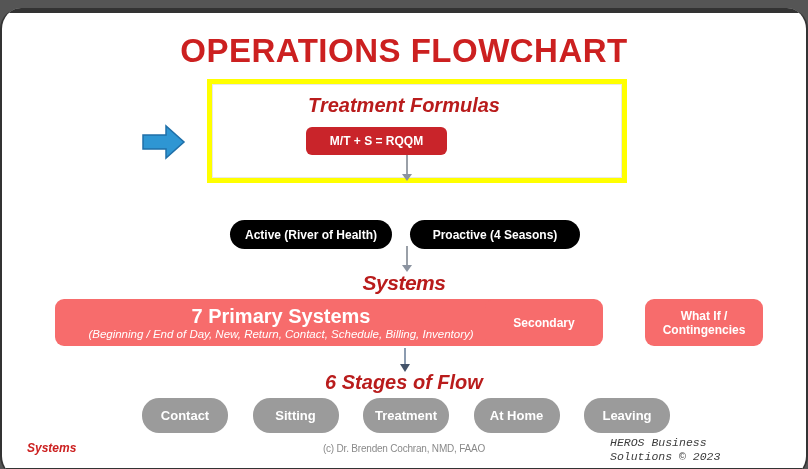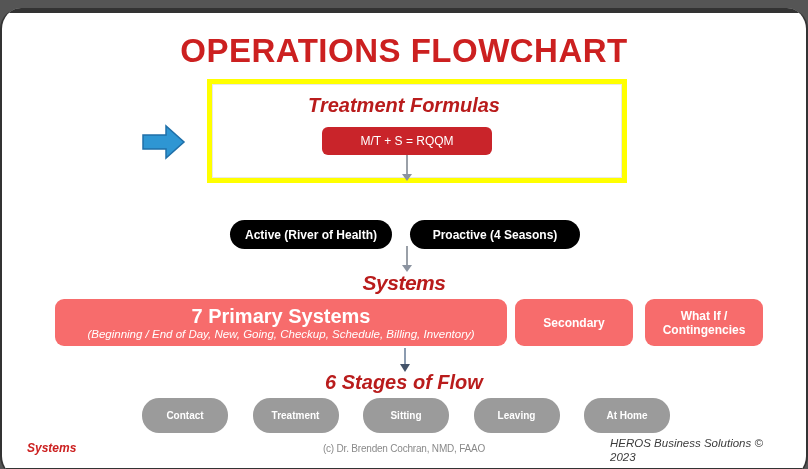--- a/index.html
+++ b/index.html
@@ -29,23 +29,23 @@
   .section-heading {
     position:absolute; width:100%; text-align:center;
     font-style:italic; font-weight:bold; color:#b91c1c; font-size:20px;
   }
   .h-treatment { top:86px; }
   .h-health { top:181px; }
   .h-systems { top:263px; font-size:21px; letter-spacing:-.5px; }
   .h-stages { top:363px; }
 
   .formula-btn {
-    position:absolute; left:320px; top:119px; width:170px; height:28px;
+    position:absolute; left:304px; top:119px; width:141px; height:28px;
     background:#c9242a; border-radius:6px; color:#ffffff;
-    font-size:12px; font-weight:normal; text-align:center; line-height:28px;
+    font-size:12px; font-weight:bold; text-align:center; line-height:28px;
   }
 
   
   .connector { position:absolute; width:12px; }
   .connector .line { position:absolute; left:5px; top:0; width:2px; background:#9aa0a8; }
   .connector .head {
     position:absolute; left:1px; width:0; height:0;
     border-left:5px solid transparent; border-right:5px solid transparent;
   }
   .c1 { left:399px; top:147px; height:26px; }
@@ -69,47 +69,47 @@
 
   
   .sysbox {
     position:absolute; top:291px; height:47px; background:#f76c6c; border-radius:9px;
     color:#ffffff; display:flex; flex-direction:column;
     align-items:center; justify-content:center; text-align:center;
   }
   .sys-primary { left:53px; width:452px; }
   .sys-primary .sys-title { font-size:20px; font-weight:bold; line-height:22px; }
   .sys-primary .sys-sub { font-size:11.5px; font-style:italic; line-height:14px; }
-  .sys-secondary { left:513px; width:118px; font-size:12px; font-weight:bold; }
+  .sys-secondary { left:483px; width:118px; font-size:12px; font-weight:bold; }
   .sys-whatif { left:643px; width:118px; font-size:12px; font-weight:bold; line-height:14px; padding:16px 8px; }
 
   
   .stages-row {
     position:absolute; left:140px; top:390px; width:528px; height:35px;
     display:flex; justify-content:space-between;
   }
   .stage-pill {
     width:86px; height:35px; background:#9b9b9b; border-radius:17px;
-    color:#fff; font-weight:bold; font-size:10px; line-height:12px;
+    color:#fff; font-weight:bold; font-size:13px; line-height:12px;
     display:flex; align-items:center; justify-content:center; text-align:left;
     padding:0 6px;
   }
 
   
   .footer-left {
     position:absolute; left:25px; top:433px; font-size:12px;
     font-style:italic; font-weight:bold; color:#cc2020;
   }
   .footer-center {
     position:absolute; left:0; top:435px; width:100%; text-align:center;
     font-size:10px; color:#8a8a8a; letter-spacing:-.2px;
   }
   .footer-right {
     position:absolute; left:608px; top:428px; width:165px;
-    font-size:11.5px; font-style:italic; color:#3c3c3c; line-height:14px;
+    font-size:11.5px; font-style:italic; color:#3c3c3c; line-height:14px;font-family:Liberation Mono, monospace;
   }
 </style>
 </head>
 <body>
 
 <div class="slide">
   <div class="frame-top"></div>
 
   <div class="title">OPERATIONS FLOWCHART</div>
 
@@ -130,36 +130,36 @@
   <div class="pill pill-active">Active (River of Health)</div>
   <div class="pill pill-proactive">Proactive (4 Seasons)</div>
   <div class="connector c2">
       <div class="line"></div>
       <div class="head"></div>
     </div>
 
   <div class="section-heading h-systems">Systems</div>
   <div class="sysbox sys-primary">
     <div class="sys-title">7 Primary Systems</div>
-    <div class="sys-sub">(Beginning / End of Day, New, Going, Checkup, Schedule, Billing, Inventory)</div>
+    <div class="sys-sub">(Beginning / End of Day, New, Return, Contact, Schedule, Billing, Inventory)</div>
   </div>
   <div class="sysbox sys-secondary">Secondary</div>
   <div class="sysbox sys-whatif">What If / Contingencies</div>
   <div class="connector c3">
       <div class="line"></div>
       <div class="head"></div>
     </div>
 
   <div class="section-heading h-stages">6 Stages of Flow</div>
   <div class="stages-row">
     <div class="stage-pill">Contact</div>
+    <div class="stage-pill">Sitting</div>
     <div class="stage-pill">Treatment</div>
-    <div class="stage-pill">Sitting</div>
+    <div class="stage-pill">At Home</div>
     <div class="stage-pill">Leaving</div>
-    <div class="stage-pill">At Home</div>
   </div>
 
   <div class="footer-left">Systems</div>
   <div class="footer-center">(c) Dr. Brenden Cochran, NMD, FAAO</div>
   <div class="footer-right">HEROS Business Solutions © 2023</div>
 
   <div class="frame-bottom"></div>
 </div>
 
 </body></html>

